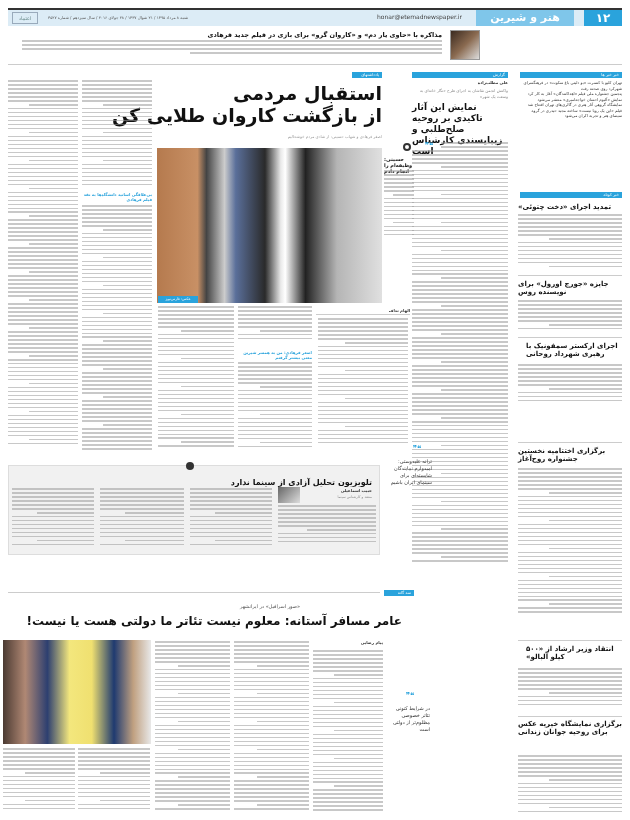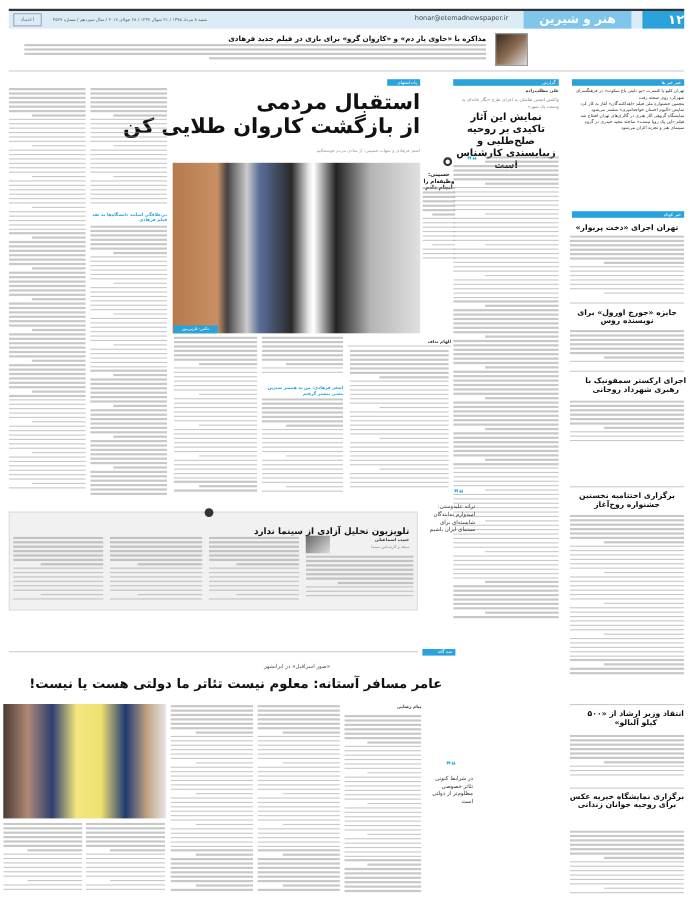--- a/index.html
+++ b/index.html
@@ -1,33 +1,33 @@
 <!DOCTYPE html>
 <html><head>
 <meta charset="utf-8">
 <style>
 *{box-sizing:border-box;margin:0;padding:0}
 body{width:630px;height:820px;background:#fff;font-family:"DejaVu Sans",sans-serif;position:relative;overflow:hidden;direction:rtl}
 .abs{position:absolute}
 .topbar{left:8px;top:8px;width:614px;height:18px;background:#dcecf6;border-top:2px solid #333}
-.topbar .num{right:0;top:0;width:38px;height:16px;background:#2aa3dc;color:#fff;font-weight:bold;font-size:12px;text-align:right;line-height:16px}
+.topbar .num{right:0;top:0;width:38px;height:16px;background:#2aa3dc;color:#fff;font-weight:bold;font-size:12px;text-align:center;line-height:16px}
 .topbar .sec{right:48px;top:0;width:98px;height:16px;background:#7fc6ea;color:#fff;font-size:11px;text-align:center;line-height:16px;font-weight:bold}
 .topbar .email{right:160px;top:3px;font-size:6px;color:#444;direction:ltr}
 .topbar .date{left:40px;top:5px;font-size:4px;color:#555}
 .topbar .logo{left:4px;top:2px;width:26px;height:12px;border:1px solid #9ab;font-size:5px;color:#688;text-align:center;line-height:10px}
 .teaser-photo{right:150px;top:30px;width:30px;height:30px;background:linear-gradient(135deg,#3a2a20,#8a6a50 50%,#ddd);border:1px solid #999}
 .teaser-title{right:188px;top:31px;font-size:6.5px;font-weight:bold;color:#111}
 .teaser-body{right:188px;top:40px;width:420px;font-size:3.5px;color:#666;line-height:5px}
 .hr{height:1px;background:#ccc}
 .colhead{height:6px;background:#2aa3dc;color:#fff;font-size:4px;text-align:right;padding-right:3px;line-height:6px}
 .lines{overflow:hidden}
 .lines span{display:block;height:1.6px;background:#9a9a9a;margin:0 0 2.4px 0;opacity:.55}
 .lines span:nth-child(7n){width:70%}
 .blue-sub{color:#2aa3dc;font-size:4px;font-weight:bold}
-.headline-big{font-weight:bold;color:#111;text-align:center}
+.headline-big{font-weight:bold;color:#111;text-align:left}
 .photo-main{left:157px;top:148px;width:225px;height:155px;background:linear-gradient(90deg,#b57a4e 0%,#c89065 18%,#444 22%,#ccc 30%,#5a6f9a 35%,#2a2a2a 48%,#e9e9e9 55%,#fff 57%,#222 66%,#b5b5b5 80%,#e0e0e0 100%);}
 .photo-cap{left:158px;top:296px;width:40px;height:7px;background:#2aa3dc;color:#fff;font-size:3.5px;line-height:7px;text-align:center}
 .photo2{left:3px;top:640px;width:148px;height:104px;background:linear-gradient(90deg,#4b3a32 0%,#b08874 15%,#2d3f70 30%,#f3e77d 45%,#f0e070 60%,#1f3a70 75%,#c0a080 88%,#e8e8e8 100%)}
 .box-gray{left:8px;top:465px;width:372px;height:90px;background:#f1f1f1;border:1px solid #ddd}
 .quote-icon{width:14px;height:7px;color:#2aa3dc;font-size:8px;line-height:7px;text-align:center}
 .rtext{font-size:4px;color:#333;line-height:5.5px;text-align:right}
 </style>
 </head>
 <body>
 
@@ -52,21 +52,21 @@
 <div class="abs colhead" style="right:8px;top:72px;width:102px">خبر خبر ها</div>
 <div class="abs rtext" style="right:8px;top:80px;width:104px">
   <div>تهران کلیو با کنسرت «بو دلیتی باغ سکوت» در فرهنگسرای شهرکرد روی صحنه رفت</div>
   <div>پنجمین جشنواره ملی فیلم «اهداکنندگان» آغاز به کار کرد</div>
   <div>نمایش «آلبوم احسان خواجه‌امیری» منتشر می‌شود</div>
   <div>نمایشگاه گروهی آثار هنری در گالری‌های تهران افتتاح شد</div>
   <div>فیلم «این یک رویا نیست» ساخته مجید حیدری در گروه سینمای هنر و تجربه اکران می‌شود</div>
 </div>
 <div class="abs colhead" style="right:8px;top:192px;width:102px">خبر کوتاه</div>
 
-<div class="abs headline-big" style="right:8px;top:203px;width:104px;font-size:7px">تهران اجرای «دخت پریوار»</div>
+<div class="abs headline-big" style="right:8px;top:203px;width:104px;font-size:7px">تمدید اجرای «دخت چتوئی»</div>
 <div class="abs lines" style="right:8px;top:214px;width:104px;height:58px">
     <span></span>
     <span></span>
     <span></span>
     <span></span>
     <span></span>
     <span></span>
     <span></span>
     <span></span>
     <span></span>

